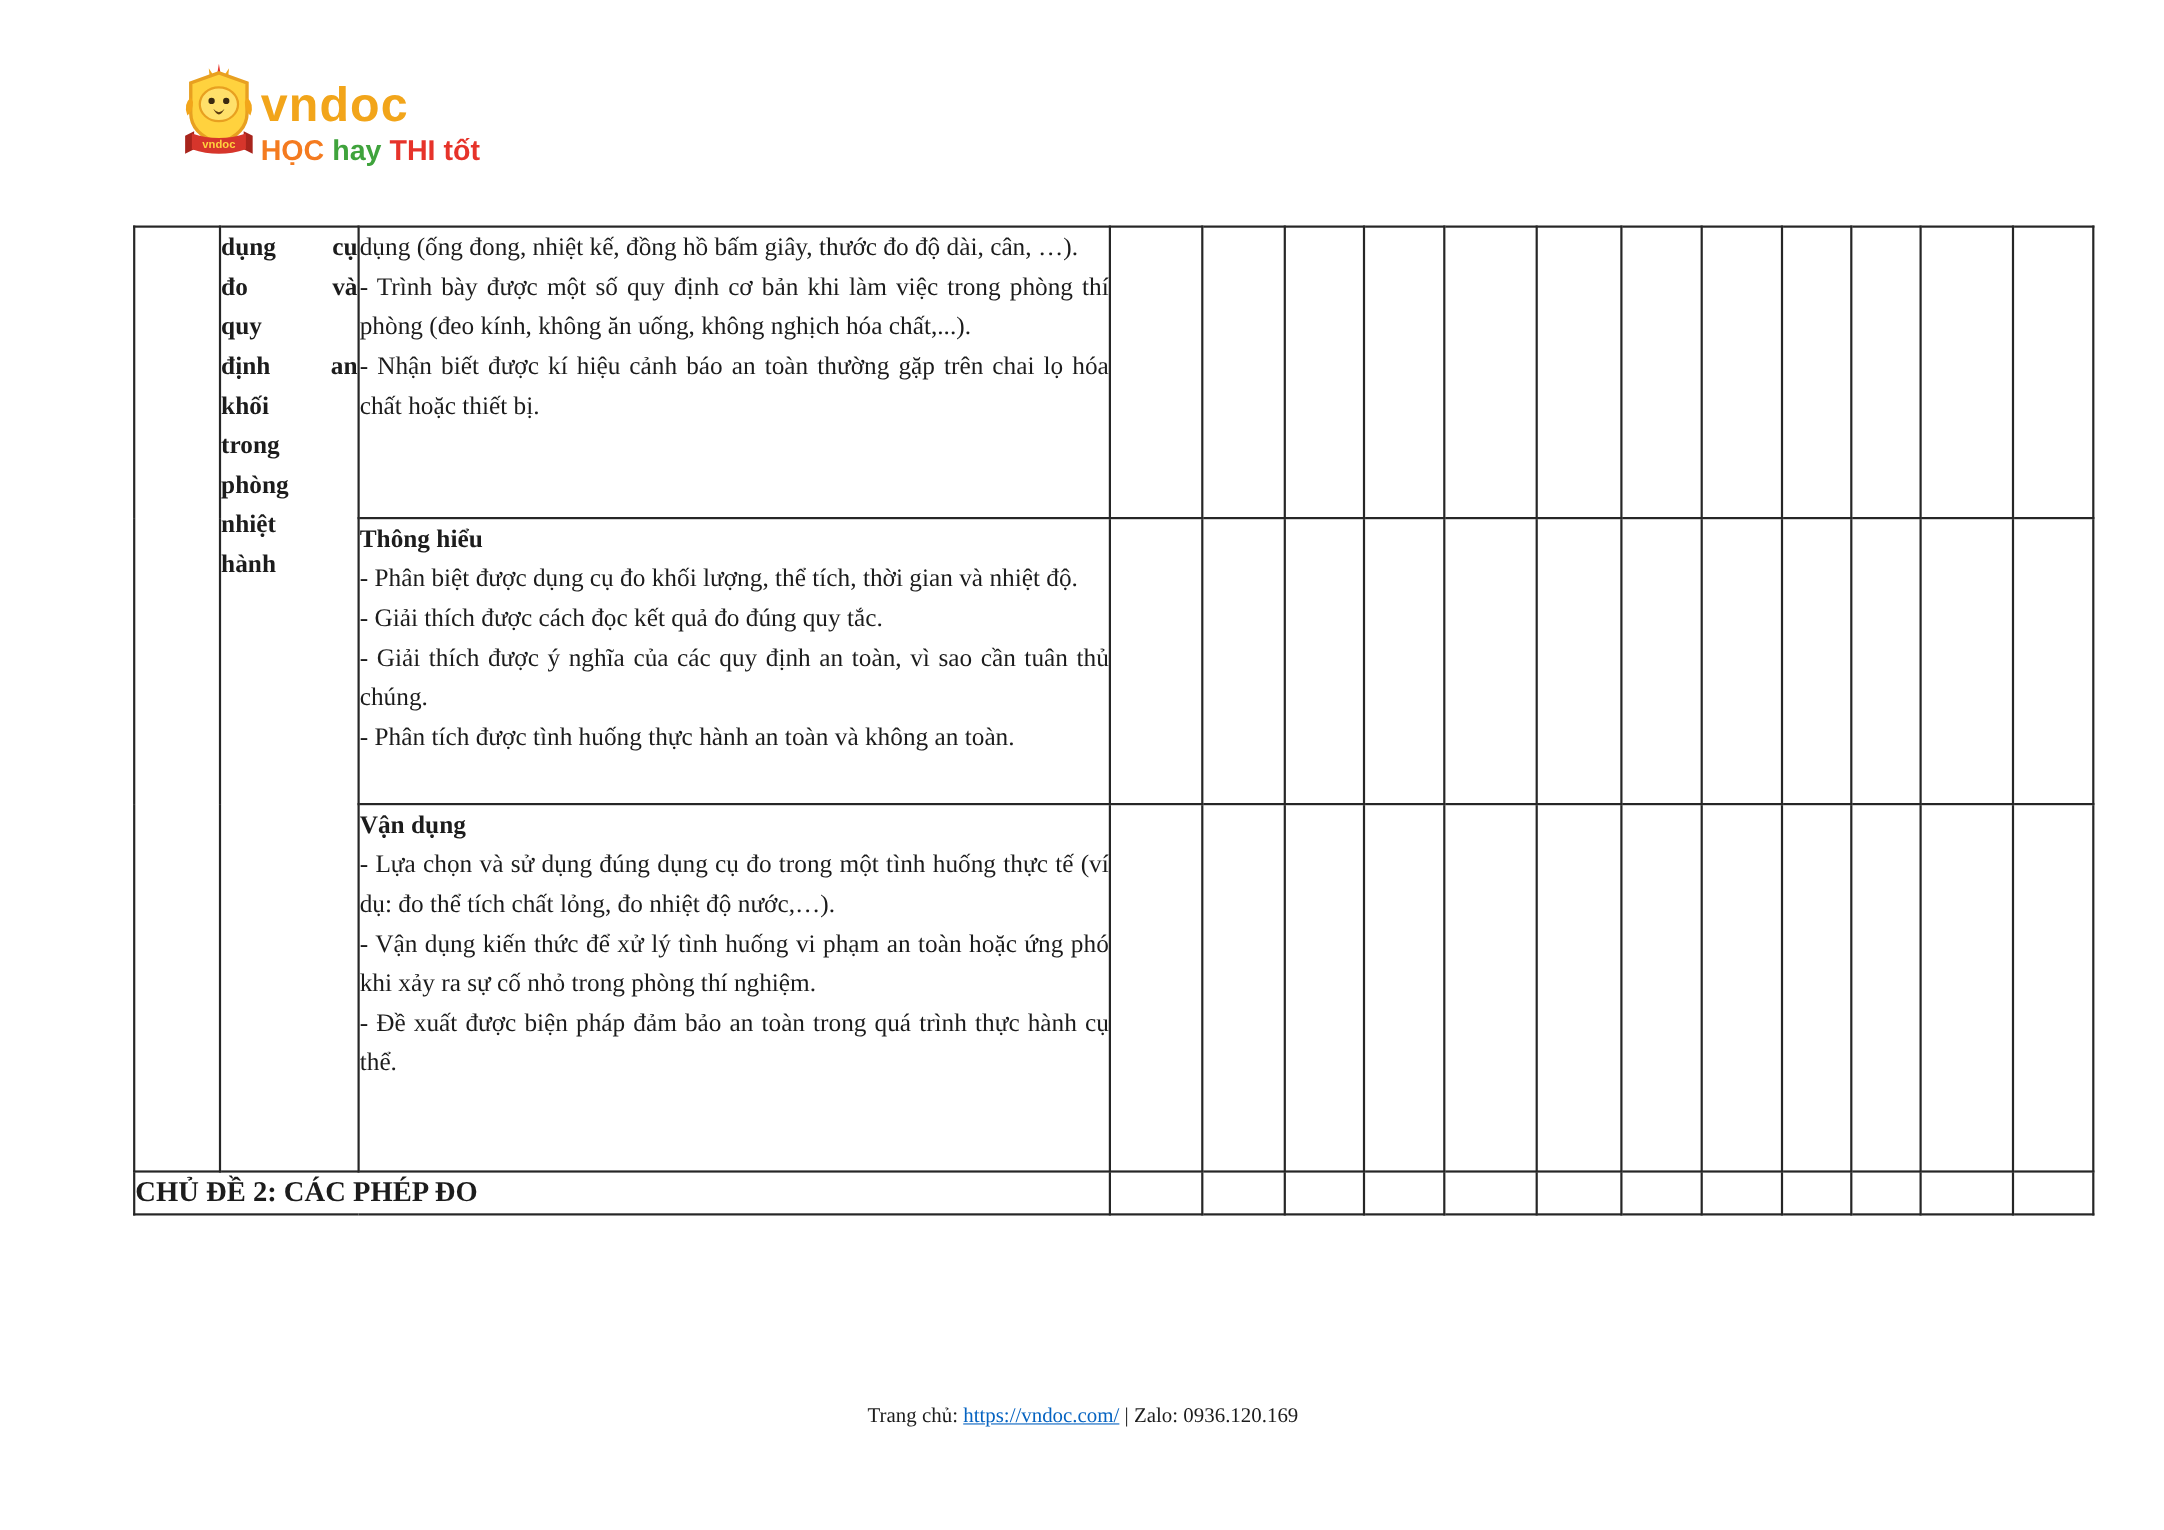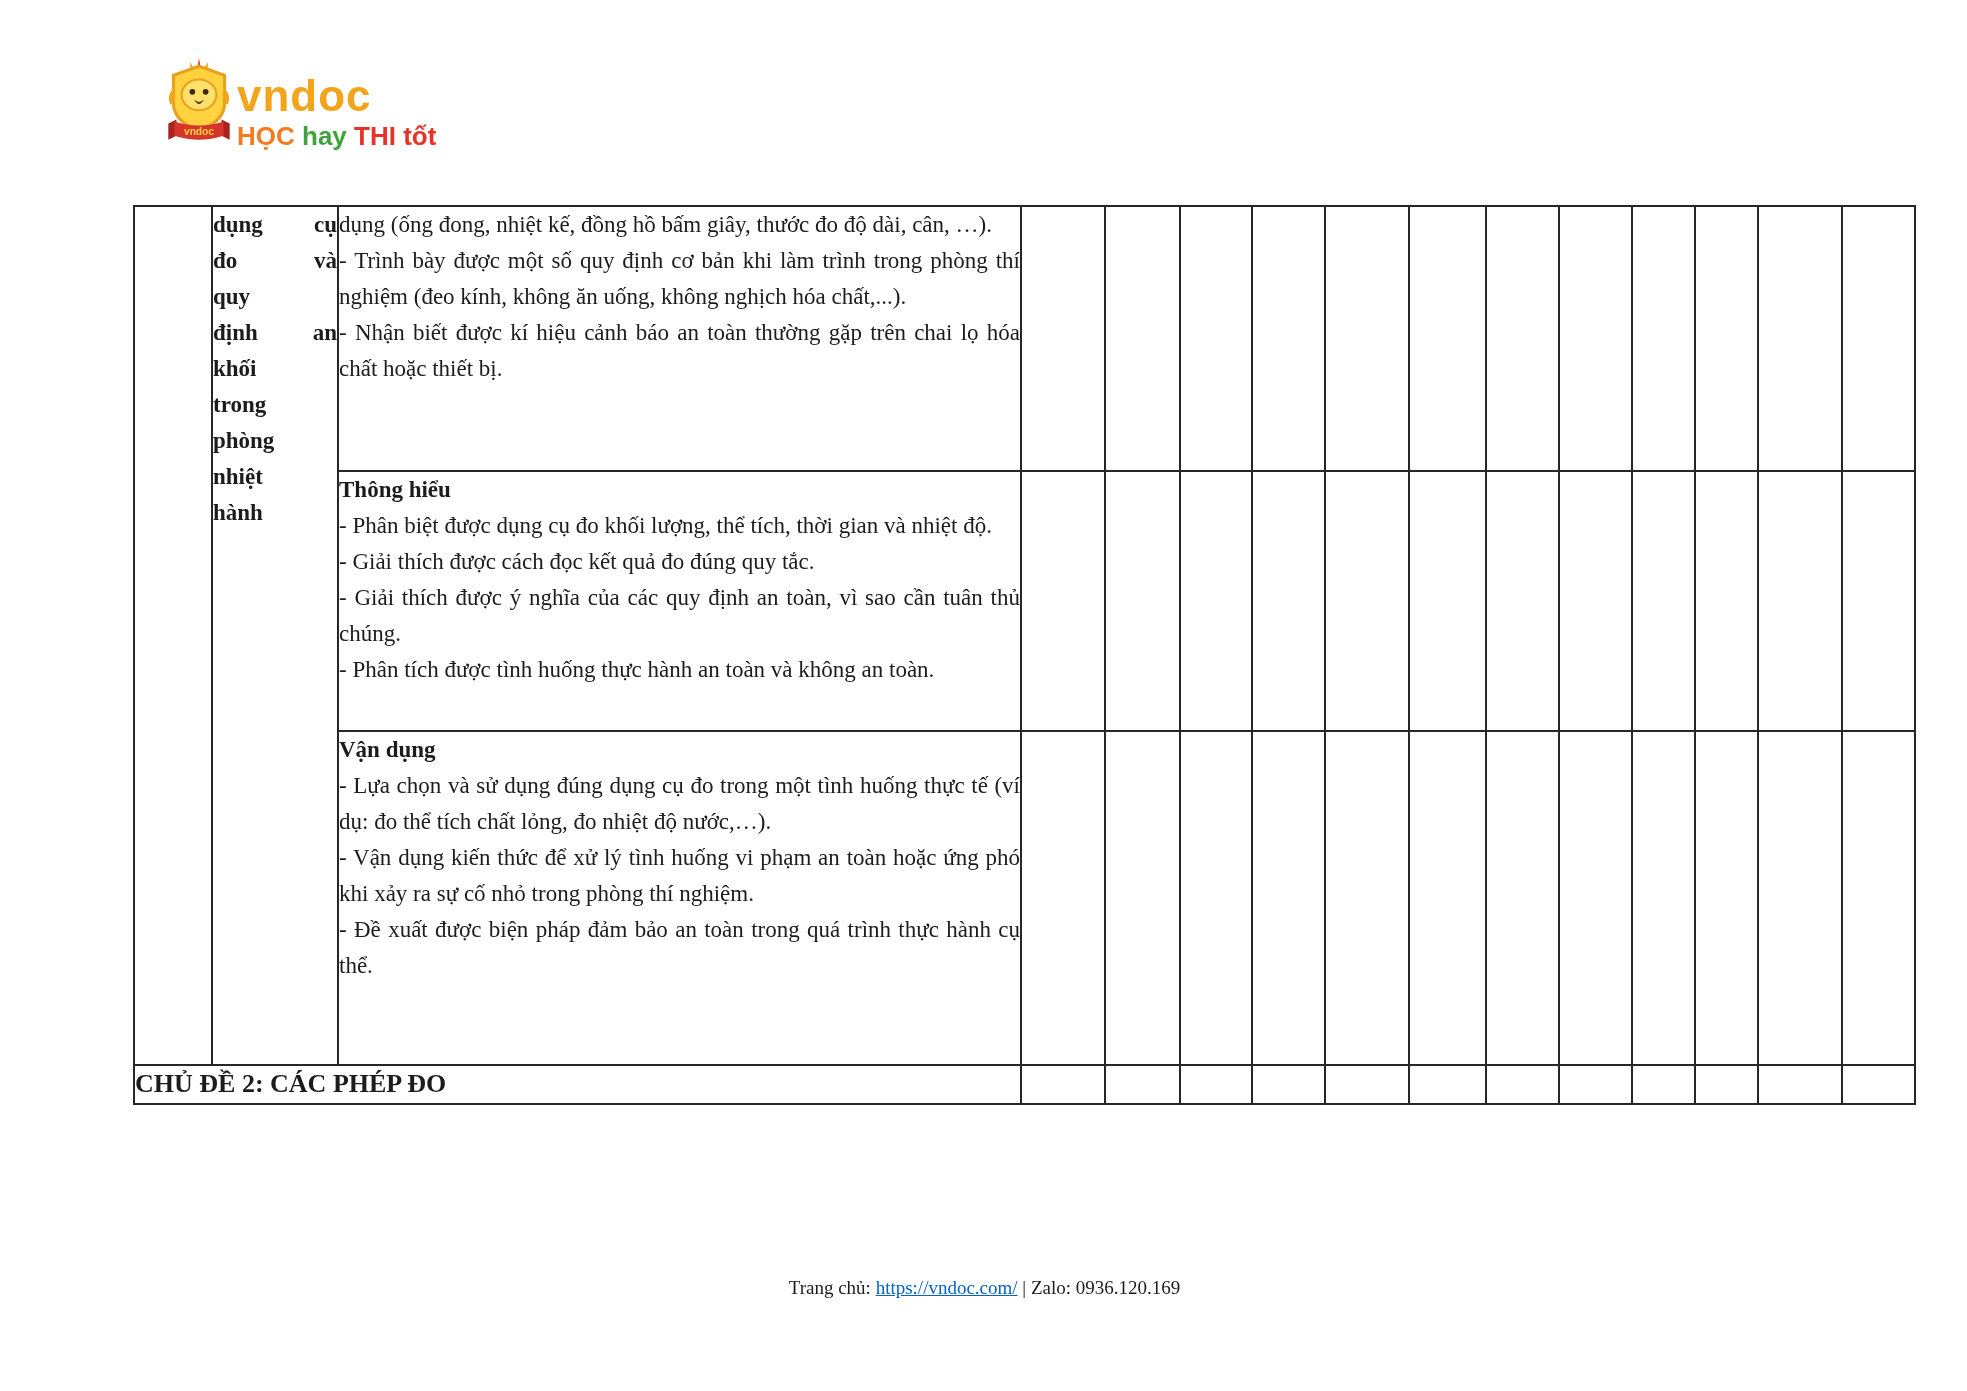--- a/index.html
+++ b/index.html
@@ -49,21 +49,21 @@
     line-height: 1;
     margin-top: 5px;
     white-space: nowrap;
   }
   .tagline .t1 { color: var(--theme-tagline1); }
   .tagline .t2 { color: var(--theme-tagline2); }
   .tagline .t3 { color: var(--theme-tagline3); }
 
   
   table.matrix {
-    position: absolute; left: 133px; top: 205px;
+    position: absolute; left: 121px; top: 205px;
     width: 1781px;
     border-collapse: collapse;
     table-layout: fixed;
     font-size: 23px;
     line-height: 36px;
   }
   table.matrix td {
     border: 2px solid var(--theme-border);
     vertical-align: top;
     padding: 0;
@@ -180,21 +180,21 @@
               <span>an</span>
             </span>
           <span class="topic-line"><span>khối</span></span>
           <span class="topic-line"><span>trong</span></span>
           <span class="topic-line"><span>phòng</span></span>
           <span class="topic-line"><span>nhiệt</span></span>
           <span class="topic-line"><span>hành</span></span>
         </td>
         <td class="content-cell">
           <p>dụng (ống đong, nhiệt kế, đồng hồ bấm giây, thước đo độ dài, cân, …).</p>
-          <p>- Trình bày được một số quy định cơ bản khi làm trình trong phòng thí nghiệm (đeo kính, không ăn uống, không nghịch hóa chất,...).</p>
+          <p>- Trình bày được một số quy định cơ bản khi làm việc trong phòng thí phòng (đeo kính, không ăn uống, không nghịch hóa chất,...).</p>
           <p>- Nhận biết được kí hiệu cảnh báo an toàn thường gặp trên chai lọ hóa chất hoặc thiết bị.</p>
         </td>
       <td></td>
           <td></td>
           <td></td>
           <td></td>
           <td></td>
           <td></td>
           <td></td>
           <td></td>

